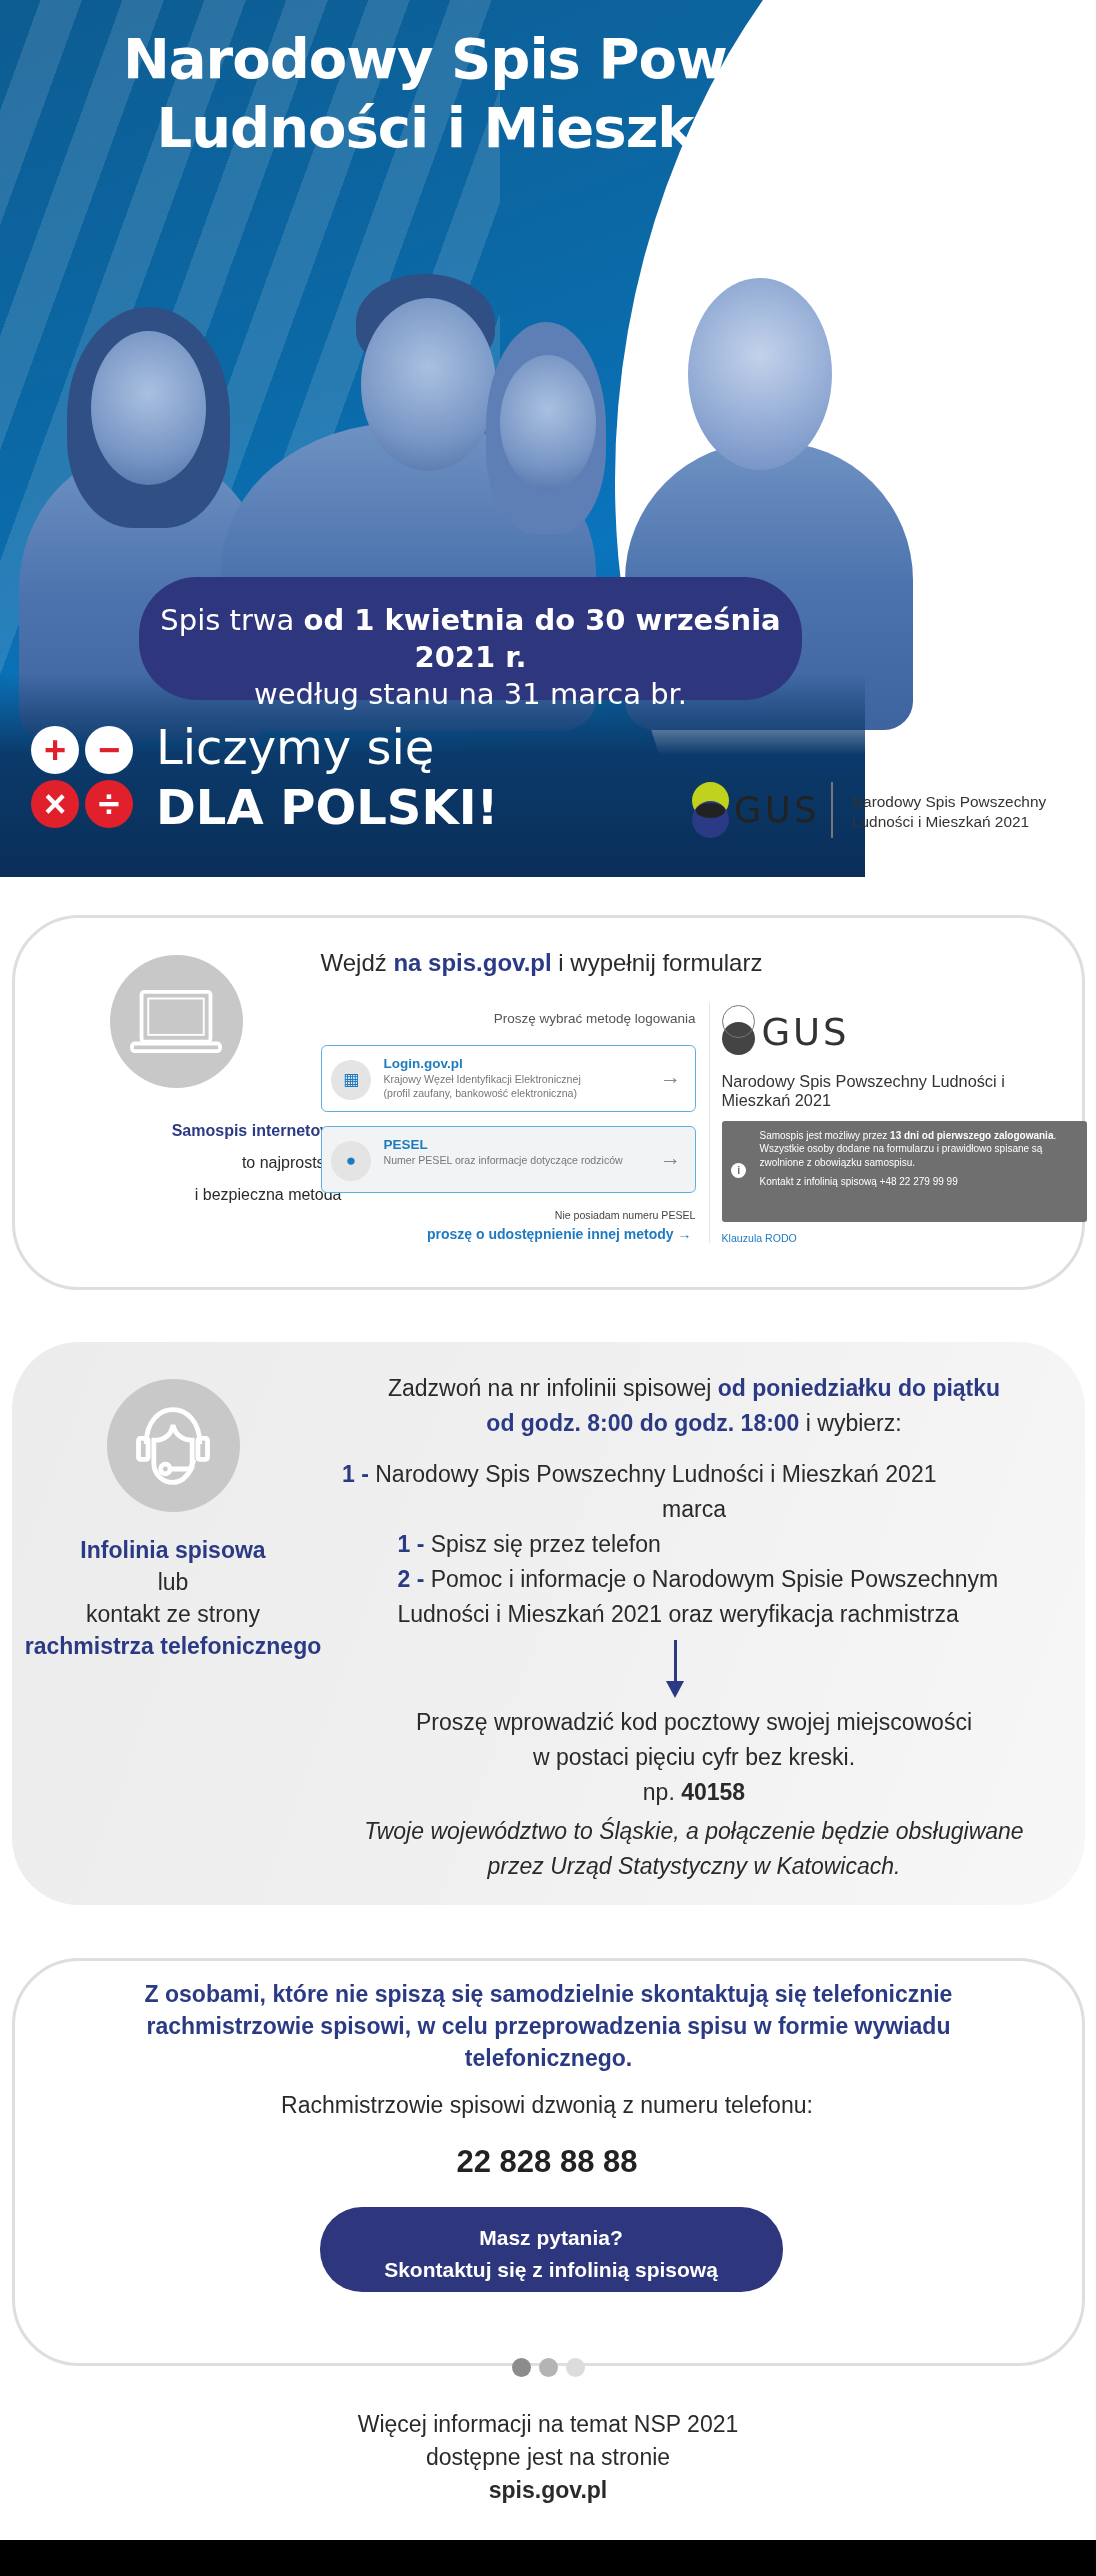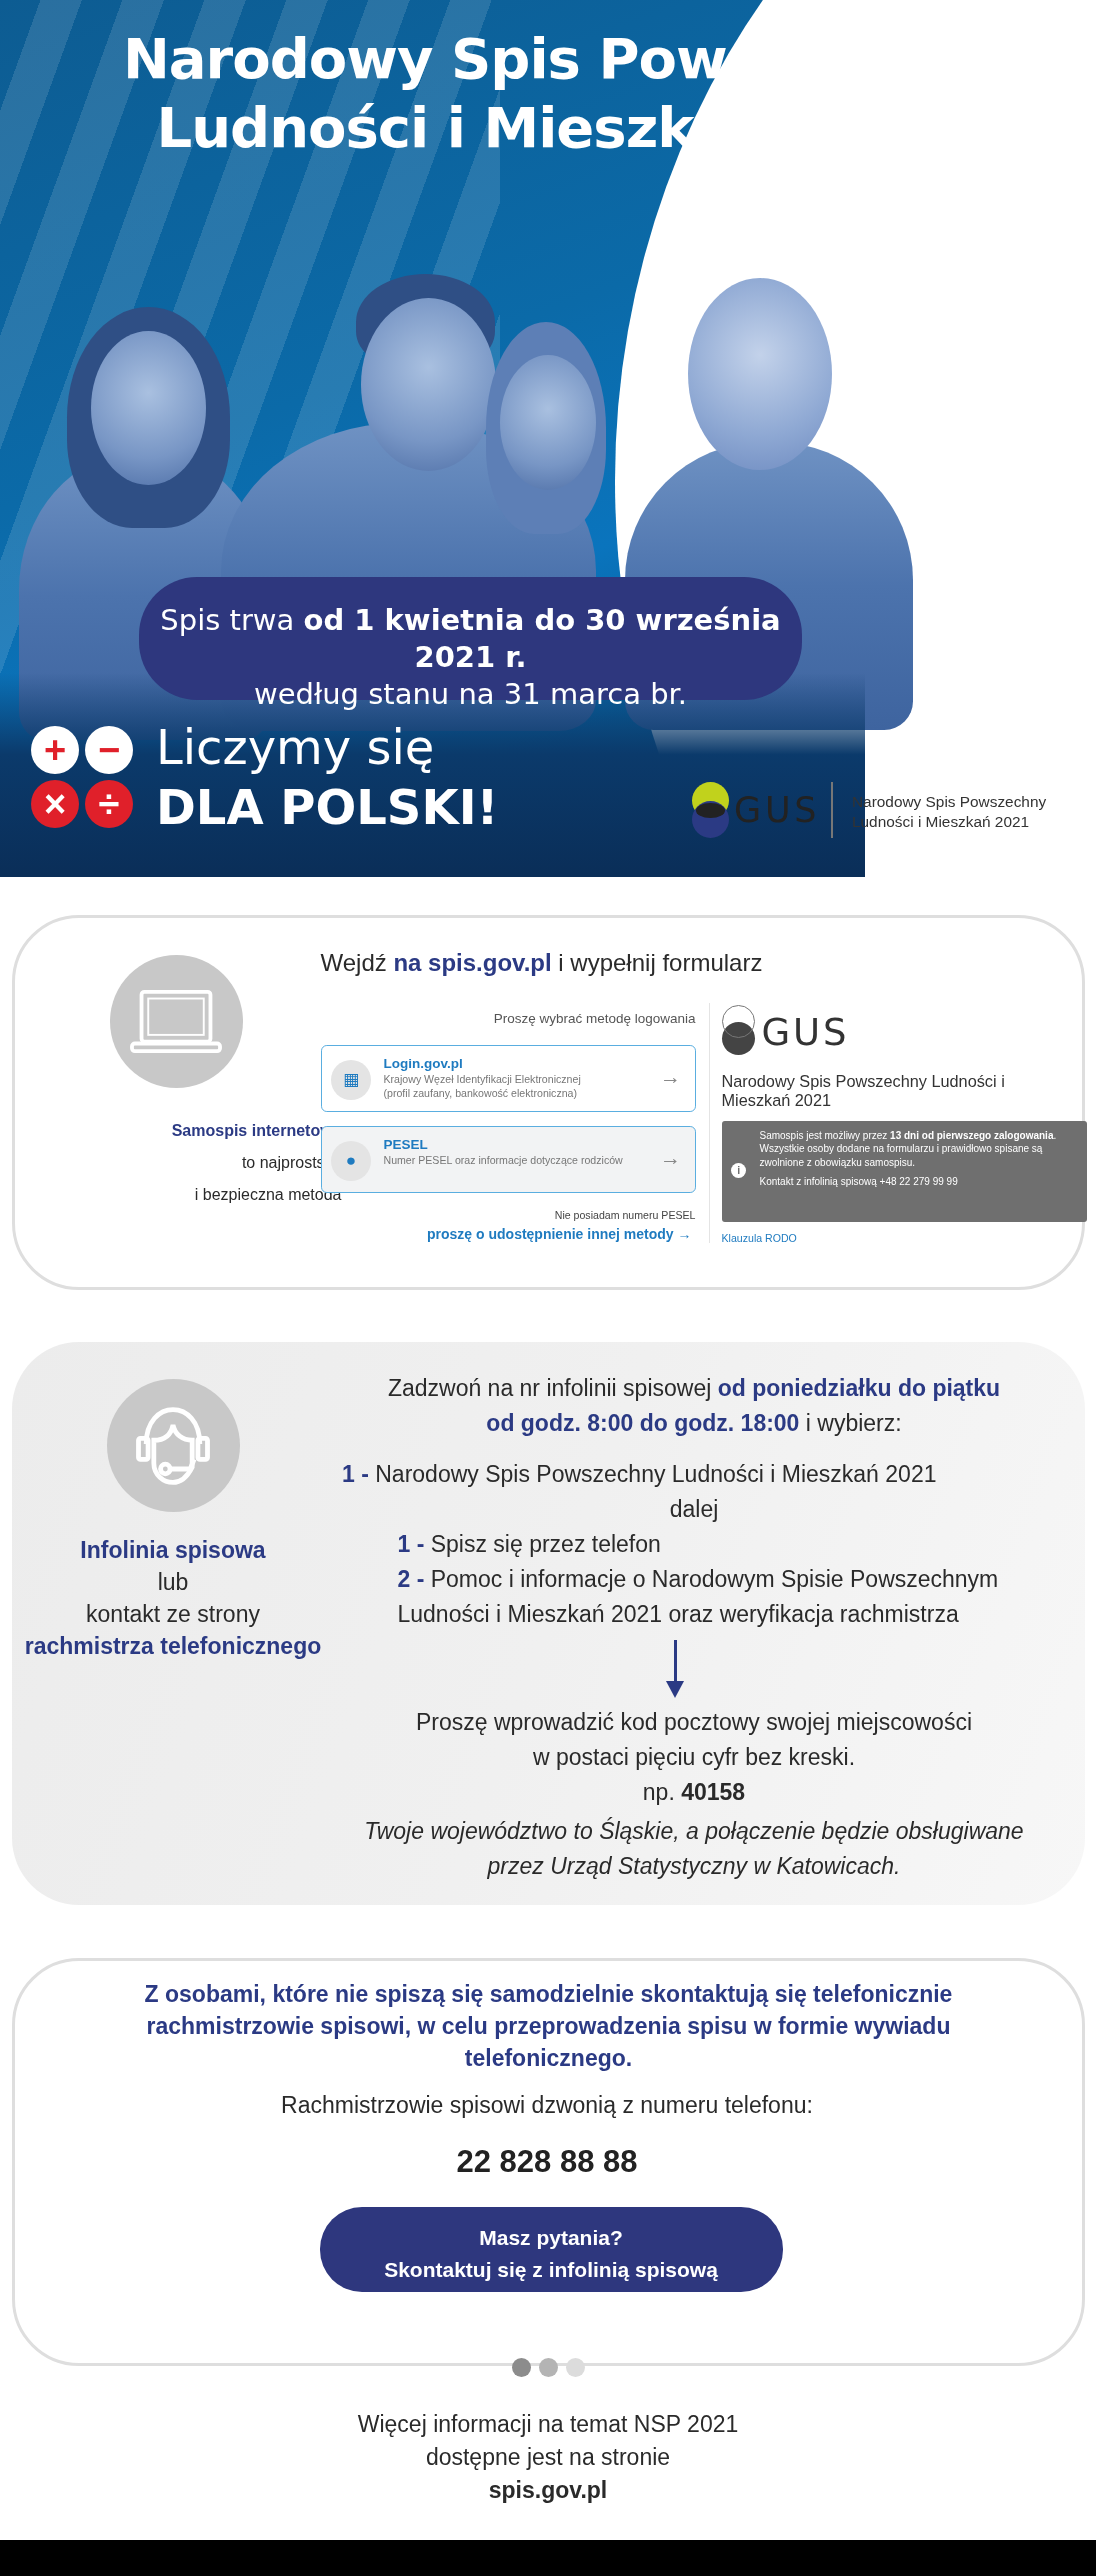--- a/index.html
+++ b/index.html
@@ -219,21 +219,21 @@
     <div>lub</div>
     <div>kontakt ze strony</div>
     <div class="navy bold">rachmistrza telefonicznego</div>
   </div>
   <div class="c2-head">
     <div><span>Zadzwoń na nr infolinii spisowej </span><span class="navy bold">od poniedziałku do piątku</span></div>
     <div><span class="navy bold">od godz. 8:00 do godz. 18:00</span><span> i wybierz:</span></div>
   </div>
   <div class="menu">
     <div style="padding-left:13.5px;"><span class="n">1 -</span> <span>Narodowy Spis Powszechny Ludności i Mieszkań 2021</span></div>
-    <div style="text-align:center;"><span>dalej</span></div>
+    <div style="text-align:center;"><span>marca</span></div>
     <div style="padding-left:69px;"><span class="n">1 -</span> <span>Spisz się przez telefon</span></div>
     <div style="padding-left:69px;"><span class="n">2 -</span> <span>Pomoc i informacje o Narodowym Spisie Powszechnym</span></div>
     <div style="padding-left:69px;"><span>Ludności i Mieszkań 2021 oraz weryfikacja rachmistrza</span></div>
   </div>
   <div class="arrow-down"></div>
   <div class="postal">
     <div>Proszę wprowadzić kod pocztowy swojej miejscowości</div>
     <div>w postaci pięciu cyfr bez kreski.</div>
     <div><span>np. </span><b>40158</b></div>
     <div style="font-style:italic;margin-top:3.8px;">Twoje województwo to Śląskie, a połączenie będzie obsługiwane</div>

